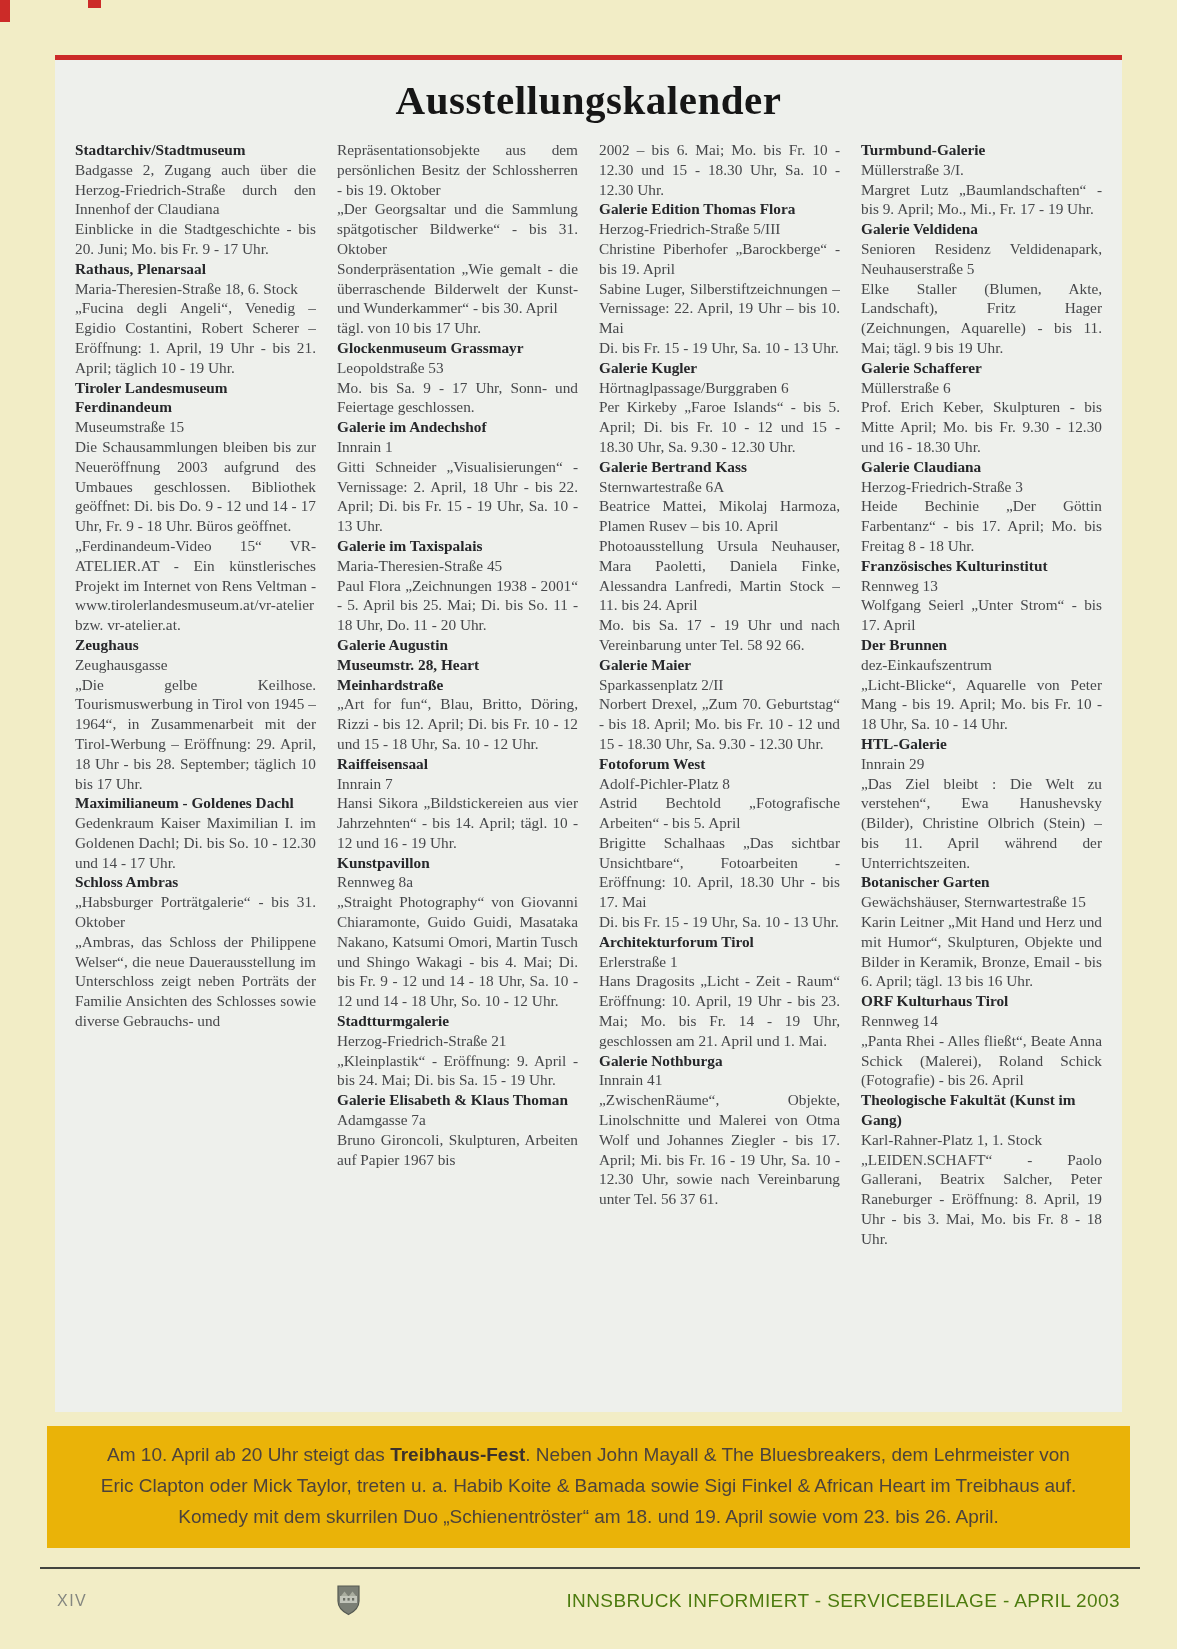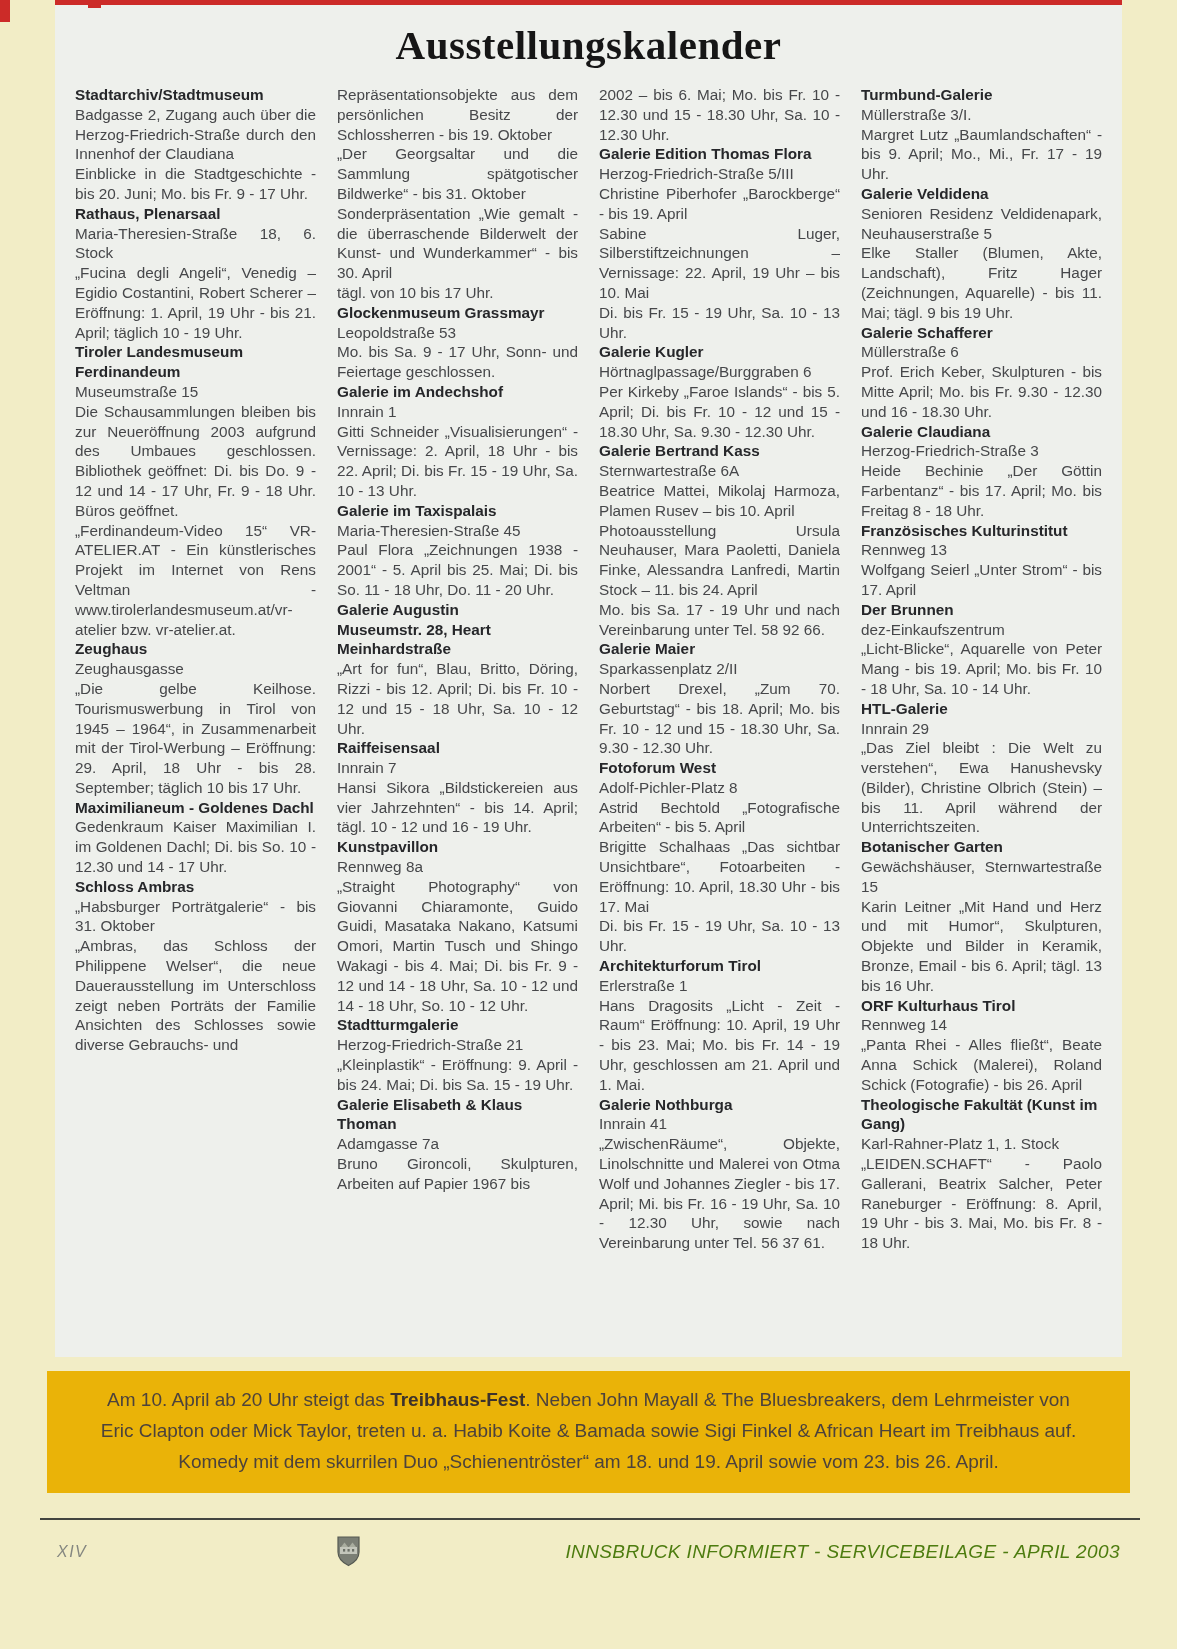--- a/index.html
+++ b/index.html
@@ -1,52 +1,52 @@
 <!DOCTYPE html>
 <html lang="de"><head>
 <meta charset="utf-8">
 <style>
   html,body { margin:0; padding:0; background:#f2edc6; }
   .page {
     position:relative; width:1177px; height:1649px; margin:0 auto;
     background:#f2edc6; font-family:"Liberation Sans", sans-serif;
-    box-sizing:border-box; overflow:hidden;
+    box-sizing:border-box; padding-top:55px; overflow:hidden;
   }
   .mark-a { position:absolute; left:0; top:0; width:10px; height:22px; background:#cc2b28; }
   .mark-b { position:absolute; left:88px; top:0; width:13px; height:8px; background:#cc2b28; }
 
   .panel {
     width:1067px; margin:0 auto; background:#eef0ec;
     border-top:5px solid #cc2b28;
     padding:8px 20px 34px; box-sizing:border-box;
   }
   .title {
     font-family:"Liberation Serif", serif; font-weight:700;
     font-size:41px; letter-spacing:.5px; color:#161616;
     text-align:center; margin:8px 0 16px;
   }
   .cols { display:flex; gap:21px; }
   .col {
     flex:1 1 0; min-height:1238px;
     font-size:15.3px; line-height:1.295; color:#46474a;
-    text-align:justify; hyphens:auto; -webkit-hyphens:auto; overflow-wrap:break-word;
+    text-align:justify; hyphens:auto; -webkit-hyphens:auto; overflow-wrap:break-word;font-family:Liberation Serif, serif;
   }
   .col p { margin:0; }
   .col p.h { font-weight:700; color:#26272a; text-align:left; }
 
   .notice {
     width:1083px; margin:14px auto 0; box-sizing:border-box;
     background:#eab308; color:#4c423c;
     padding:14px 46px 16px; text-align:center;
     font-size:19px; line-height:1.62;
   }
   .notice p { margin:0; }
   .notice strong { color:#3c322c; font-weight:700; }
 
-  .pagefoot { margin-top:25px;font-style:italic; }
+  .pagefoot { margin-top:19px; }
   .rule { height:2px; background:#43443f; margin:0 37px 0 40px; }
   .footrow { display:flex; align-items:center; padding:16px 57px 0 57px; }
   .folio { color:#858780; font-size:16px; letter-spacing:1.5px; }
   .crest { margin-left:250px; display:inline-flex; }
   .pub { margin-left:auto; color:#4d7c0f; font-size:19px; letter-spacing:.4px; white-space:nowrap; }
 </style>
 </head>
 <body>
 
 <div class="page">

